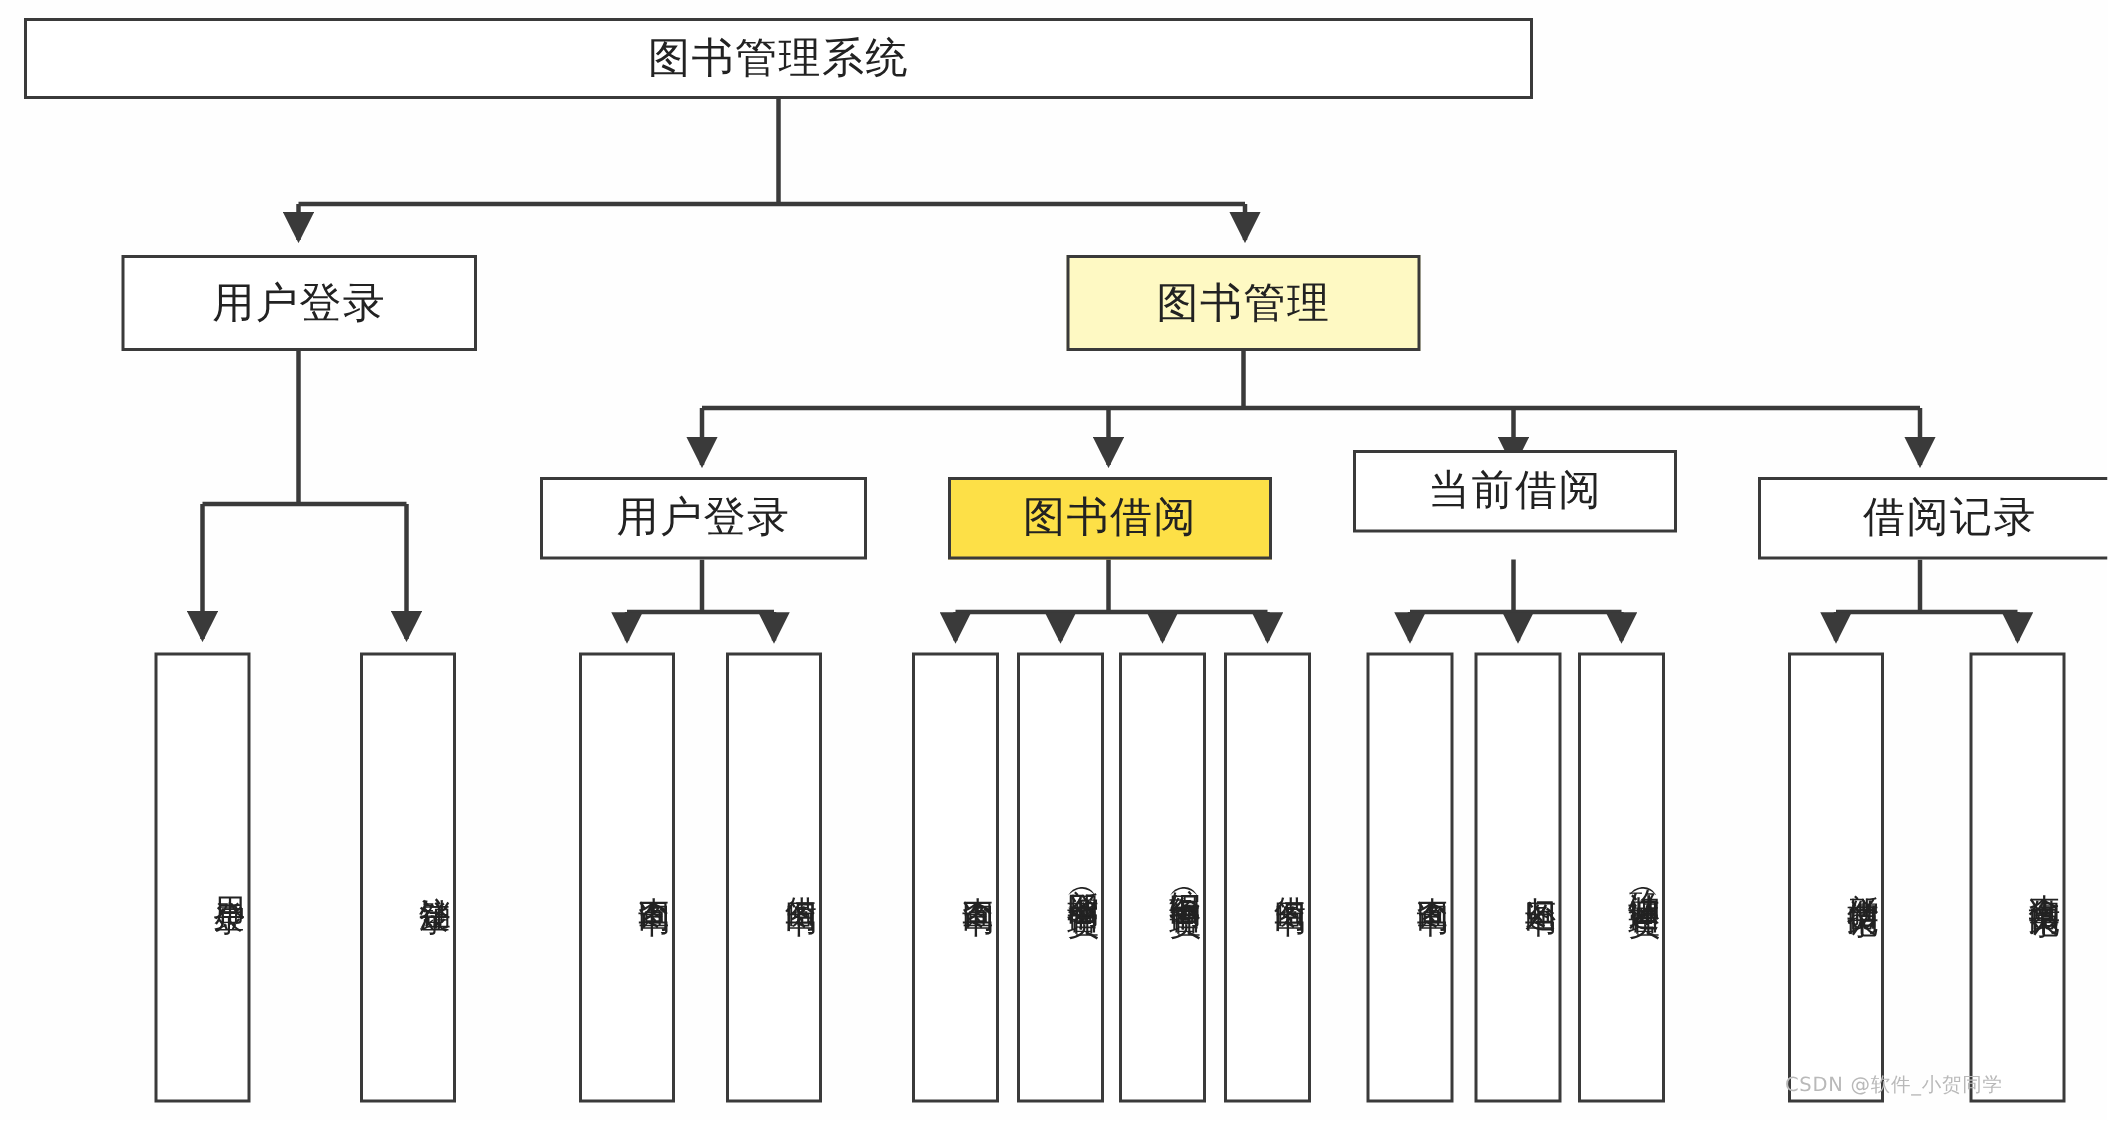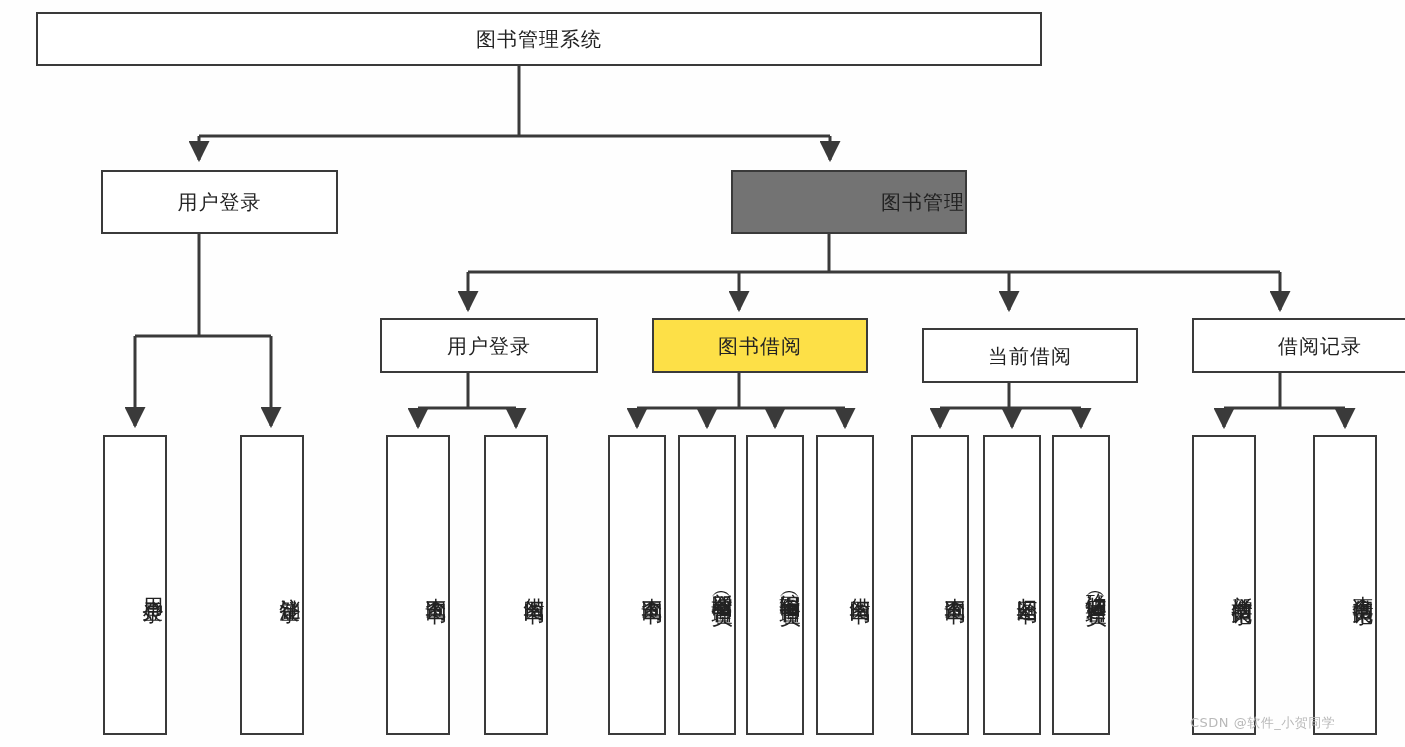--- a/index.html
+++ b/index.html
@@ -25,24 +25,23 @@
     position: absolute;
     box-sizing: border-box;
     background: #ffffff;
     border: 2.5px solid #3a3a3a;
     display: flex;
     align-items: center;
     justify-content: center;
     color: #222222;
   }
   .node.h {
-    font-size: 20px;
+    font-size: 28px;
     letter-spacing: 1px;
     line-height: 1.1;
-    margin-left: 20px;
   }
   .node.v {
     writing-mode: vertical-rl;
     text-orientation: upright;
     font-size: 21px;
     line-height: 1.15;
     letter-spacing: 2px;
     padding-top: 6px;
     padding-bottom: 6px;
     align-items: flex-start;
@@ -119,31 +118,31 @@
     </g>
   </svg>
 
   <div class="node h" style="left: 16px; top: 12px; width: 1006px; height: 54px; border-color: rgb(58, 58, 58); background: rgb(255, 255, 255); color: rgb(34, 34, 34);">
     <span>图书管理系统</span>
   </div>
 
   <div class="node h" style="left: 81px; top: 170px; width: 237px; height: 64px; border-color: rgb(58, 58, 58); background: rgb(255, 255, 255); color: rgb(34, 34, 34);">
     <span>用户登录</span>
   </div>
-  <div class="node h" style="left: 711px; top: 170px; width: 236px; height: 64px; border-color: rgb(58, 58, 58); background: #737373; color: rgb(34, 34, 34); justify-content: flex-end;">
+  <div class="node h" style="left: 711px; top: 170px; width: 236px; height: 64px; border-color: rgb(58, 58, 58); background: #fef9c3; color: rgb(34, 34, 34);">
     <span>图书管理</span>
   </div>
 
   <div class="node h" style="left: 360px; top: 318px; width: 218px; height: 55px; border-color: rgb(58, 58, 58); background: rgb(255, 255, 255); color: rgb(34, 34, 34);">
     <span>用户登录</span>
   </div>
   <div class="node h" style="left: 632px; top: 318px; width: 216px; height: 55px; border-color: rgb(58, 58, 58); background: #fde047; color: rgb(34, 34, 34);">
     <span>图书借阅</span>
   </div>
-  <div class="node h" style="left: 902px; top: 328px; width: 216px; height: 55px; border-color: rgb(58, 58, 58); background: rgb(255, 255, 255); color: rgb(34, 34, 34);">
+  <div class="node h" style="left: 902px; top: 300px; width: 216px; height: 55px; border-color: rgb(58, 58, 58); background: rgb(255, 255, 255); color: rgb(34, 34, 34);">
     <span>当前借阅</span>
   </div>
   <div class="node h" style="left: 1172px; top: 318px; width: 240px; height: 55px; border-color: rgb(58, 58, 58); background: rgb(255, 255, 255); color: rgb(34, 34, 34); padding-left: 16px;">
     <span>借阅记录</span>
   </div>
 
   <div class="node v" style="left: 103px; top: 435px; width: 64px; height: 300px; border-color: rgb(58, 58, 58); background: rgb(255, 255, 255); color: rgb(34, 34, 34);">
     <span class="vlabel">用户登录</span>
   </div>
   <div class="node v" style="left: 240px; top: 435px; width: 64px; height: 300px; border-color: rgb(58, 58, 58); background: rgb(255, 255, 255); color: rgb(34, 34, 34);">

